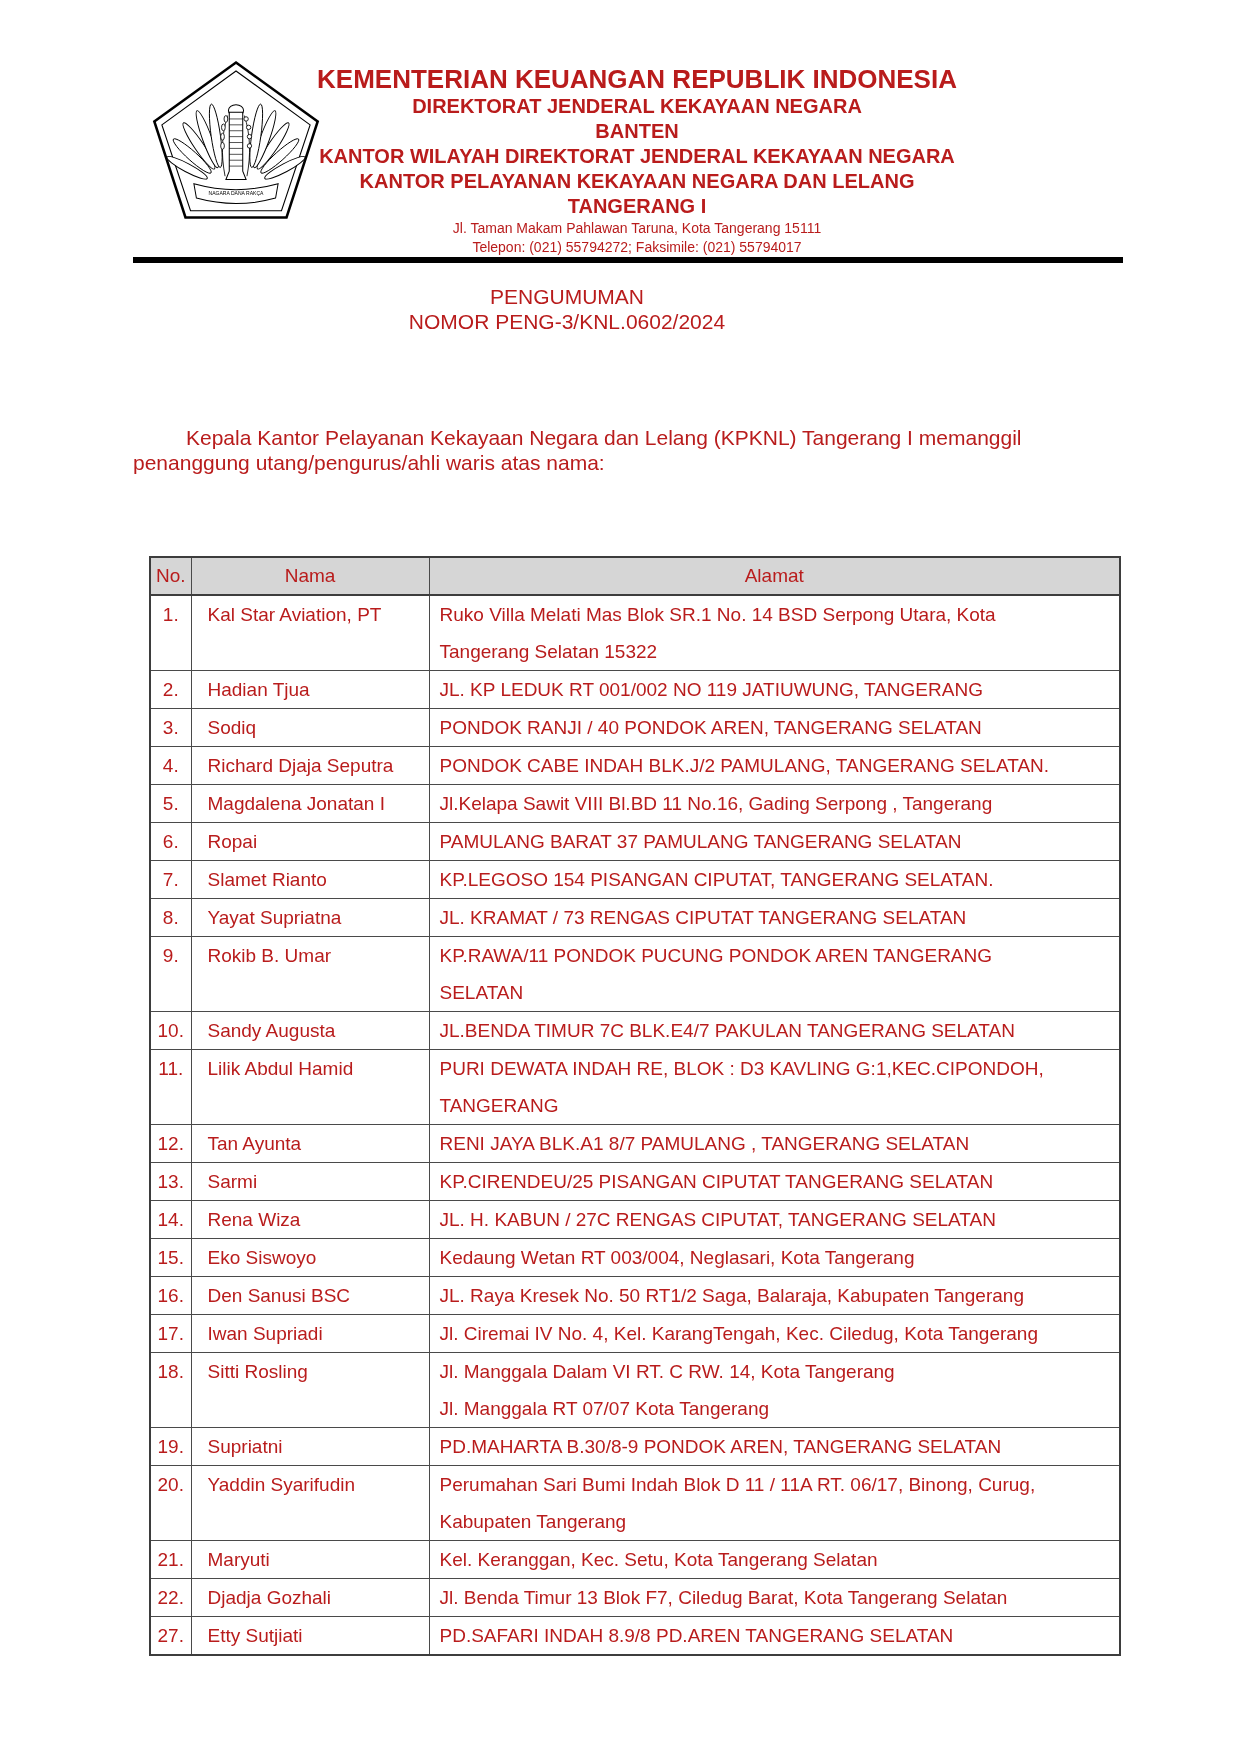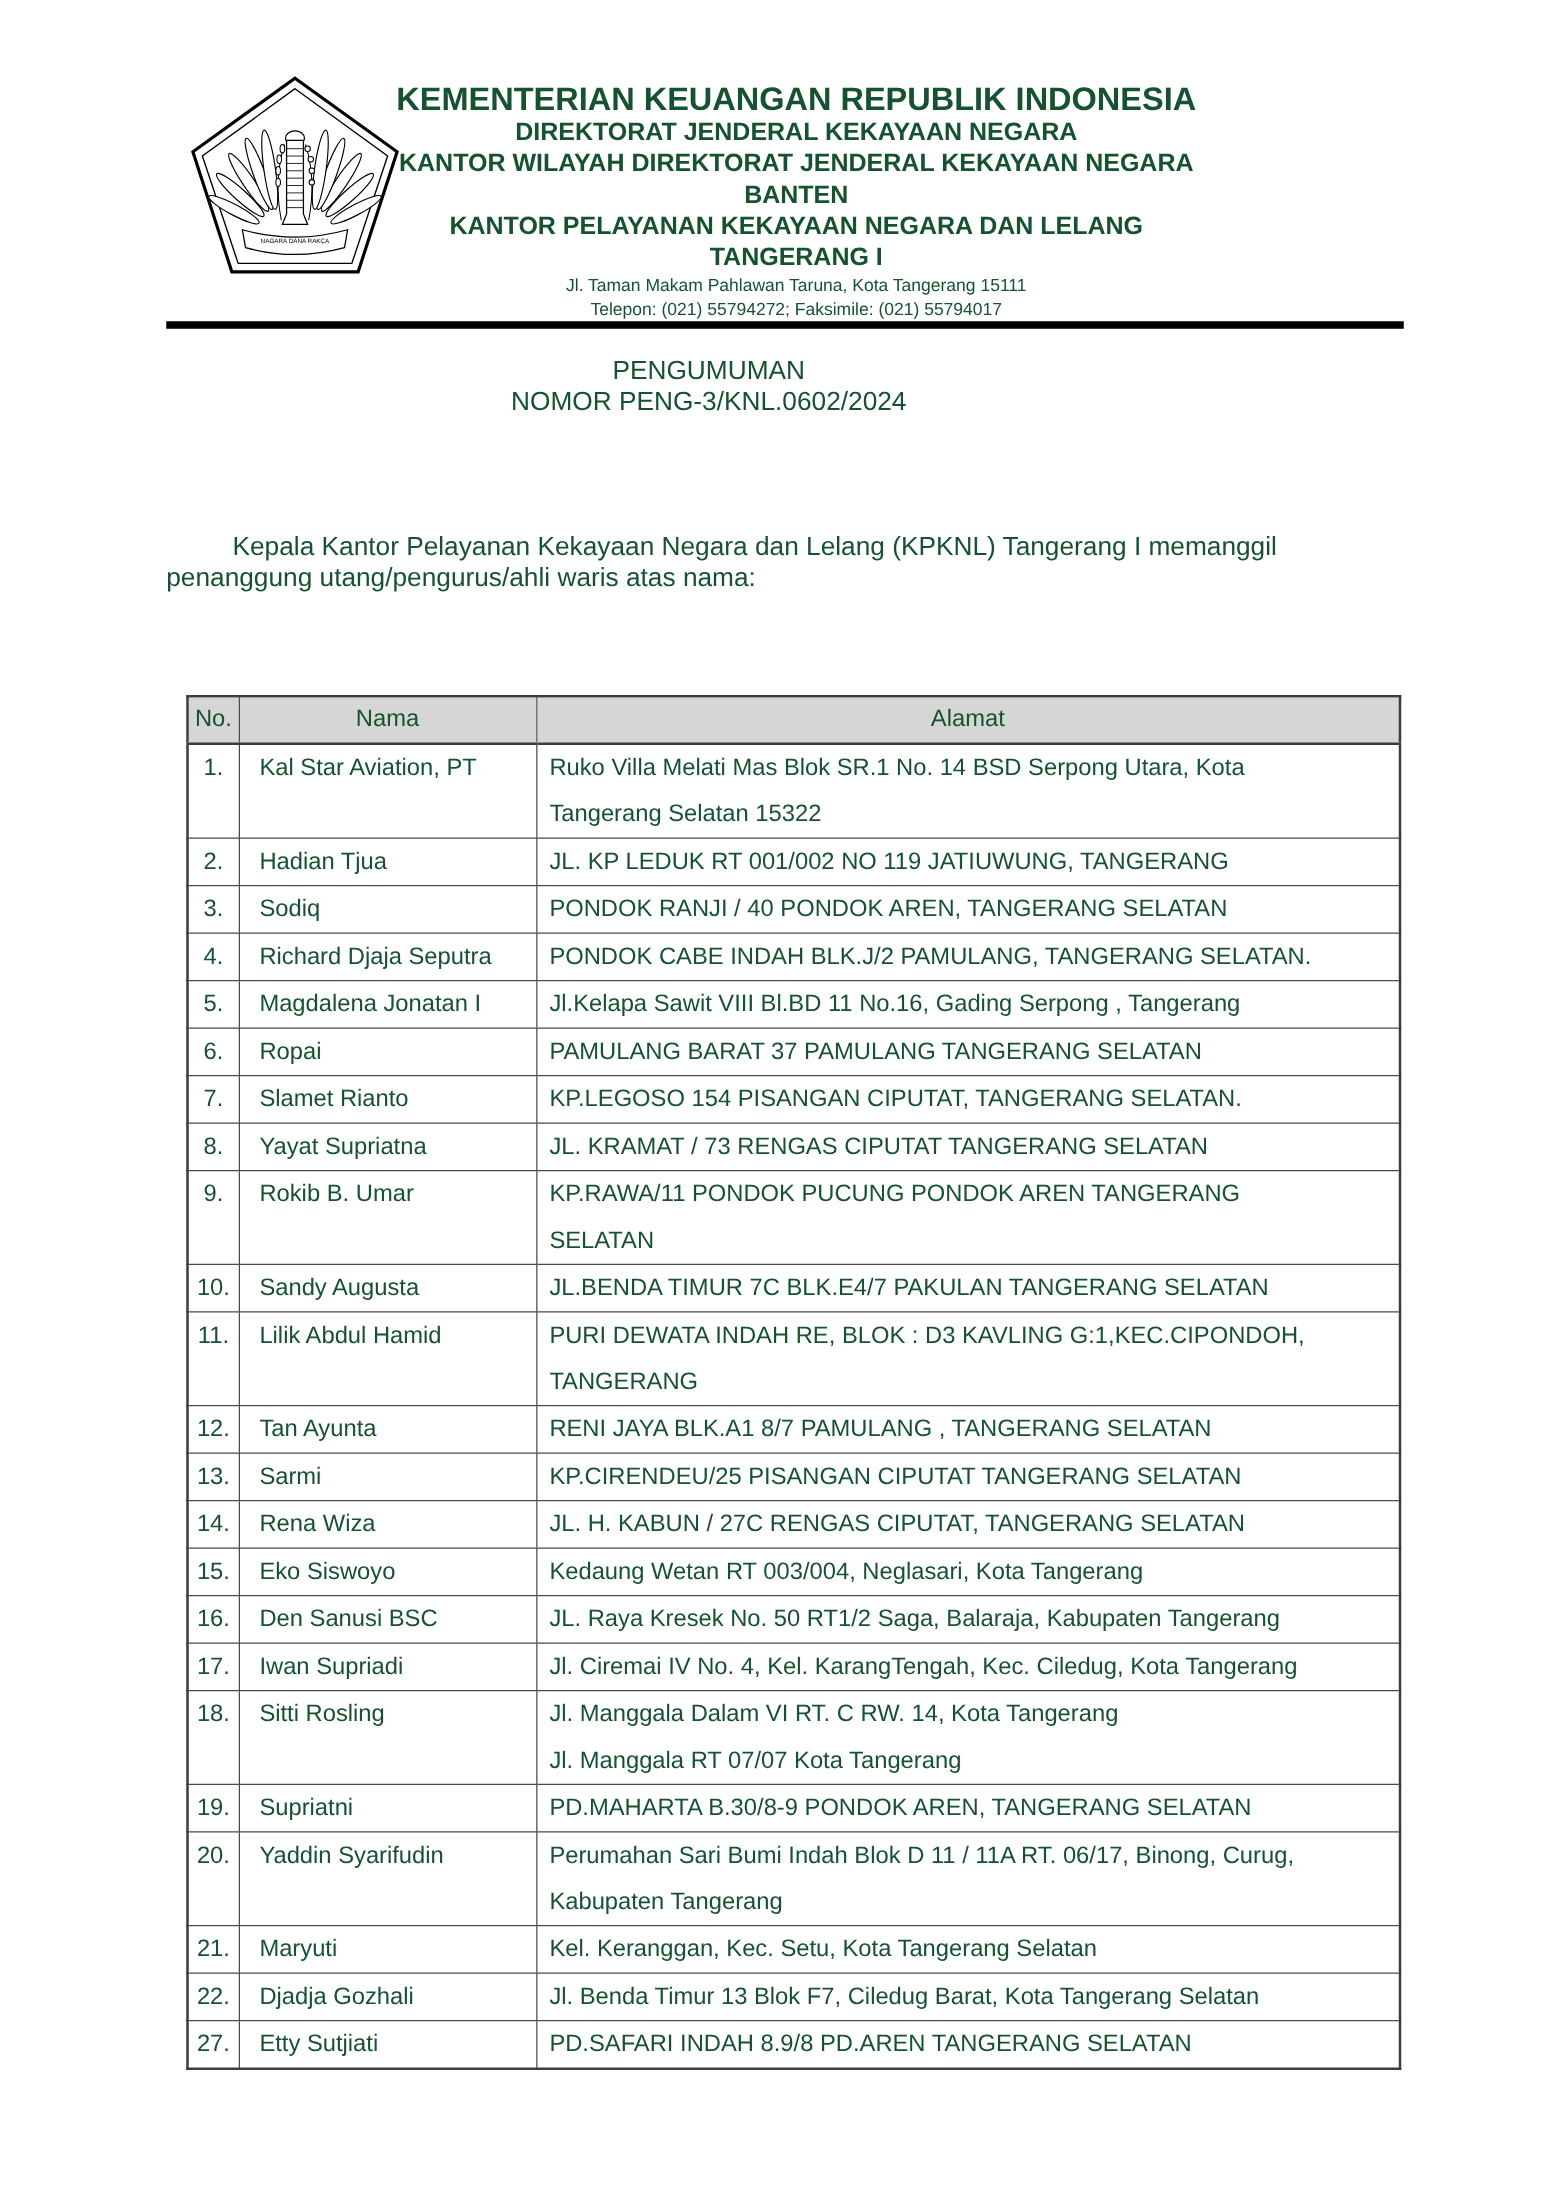--- a/index.html
+++ b/index.html
@@ -1,18 +1,18 @@
 <!DOCTYPE html>
 <html><head>
 <meta charset="utf-8">
 <style>
   html,body{margin:0;padding:0;background:#ffffff;}
   .page{
     position:relative;width:1241px;height:1754px;background:#fff;
-    font-family:"Liberation Sans",sans-serif;color:#14532d;overflow:hidden;
+    font-family:"Liberation Sans",sans-serif;color:#b91c1c;overflow:hidden;
   }
   
   .logo{position:absolute;left:150px;top:60px;width:172px;height:160px;}
   .org{position:absolute;left:267px;top:64px;width:740px;text-align:center;}
   .org-title{font-size:26px;font-weight:bold;line-height:30px;white-space:nowrap;}
   .org-sub{font-size:20px;font-weight:bold;line-height:25px;white-space:nowrap;}
   .org-addr{font-size:14px;line-height:19px;}
   .rule{position:absolute;left:133px;top:257px;width:990px;height:6px;background:#000;}
   
   .announce{position:absolute;left:133px;width:868px;text-align:center;
@@ -100,22 +100,22 @@
       </g>
 
       <path d="M50 147 Q100 161 150 147 L147 164 Q100 177 53 164 Z" stroke-width="1.2"></path>
       <text x="100" y="160" text-anchor="middle" font-size="6" stroke="none" fill="#000" font-family="Liberation Sans, sans-serif">NAGARA DANA RAKÇA</text>
     </g>
   </svg>
 
   <div class="org">
     <div class="org-title">KEMENTERIAN KEUANGAN REPUBLIK INDONESIA</div>
     <div class="org-sub">DIREKTORAT JENDERAL KEKAYAAN NEGARA</div>
+    <div class="org-sub">BANTEN</div>
     <div class="org-sub">KANTOR WILAYAH DIREKTORAT JENDERAL KEKAYAAN NEGARA</div>
-    <div class="org-sub">BANTEN</div>
     <div class="org-sub">KANTOR PELAYANAN KEKAYAAN NEGARA DAN LELANG</div>
     <div class="org-sub">TANGERANG I</div>
     <div class="org-addr">Jl. Taman Makam Pahlawan Taruna, Kota Tangerang 15111</div>
     <div class="org-addr">Telepon: (021) 55794272; Faksimile: (021) 55794017</div>
   </div>
 
   <div class="rule"></div>
 
   <div class="announce first">
     <div>PENGUMUMAN</div>

